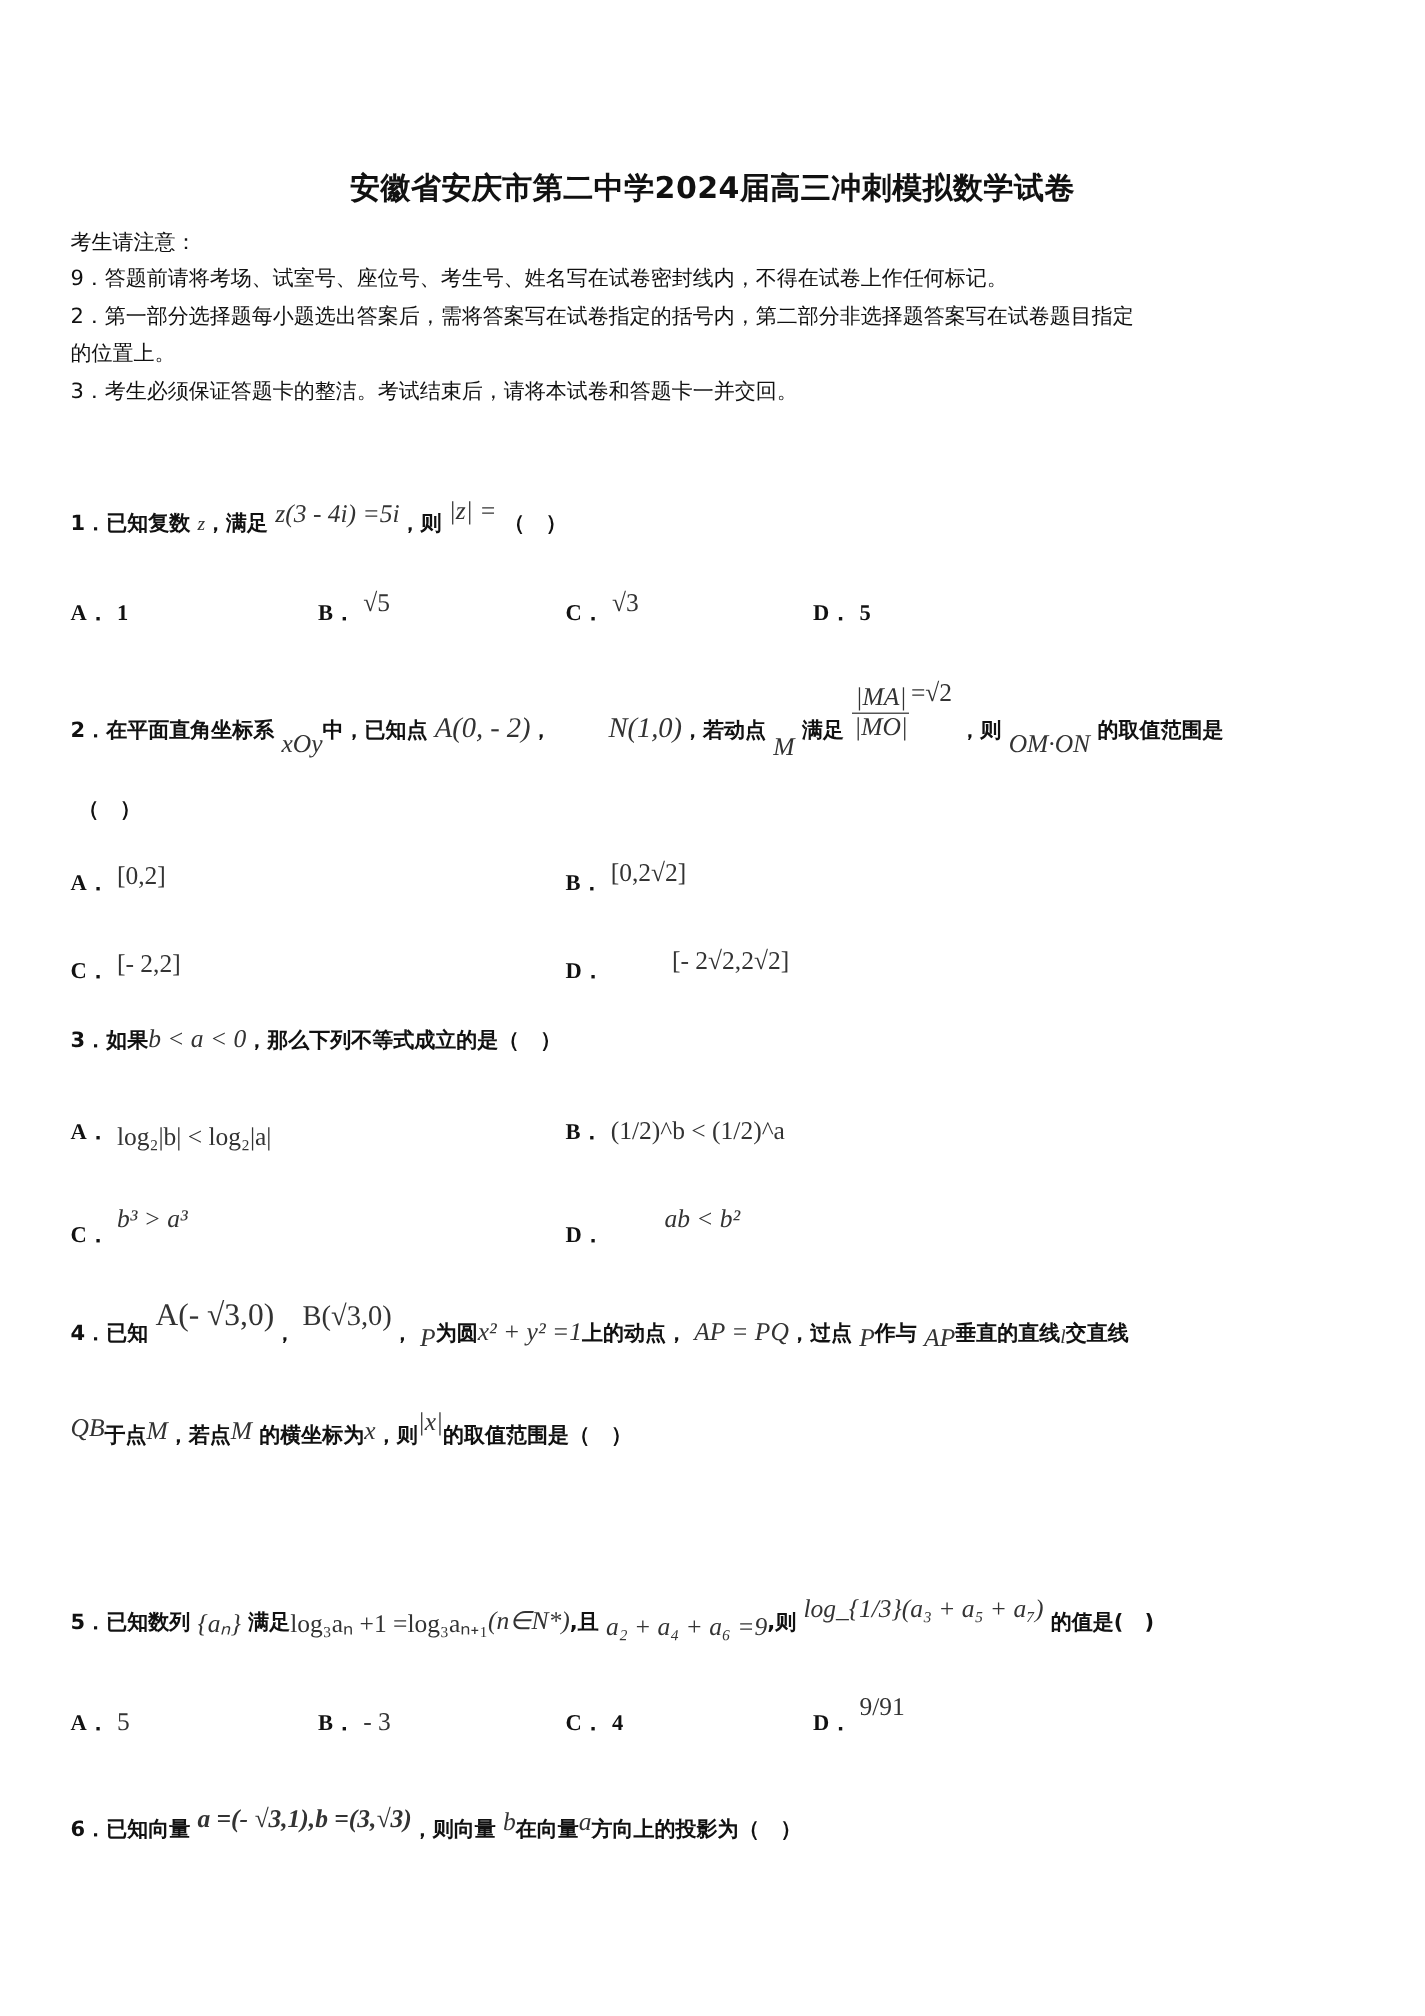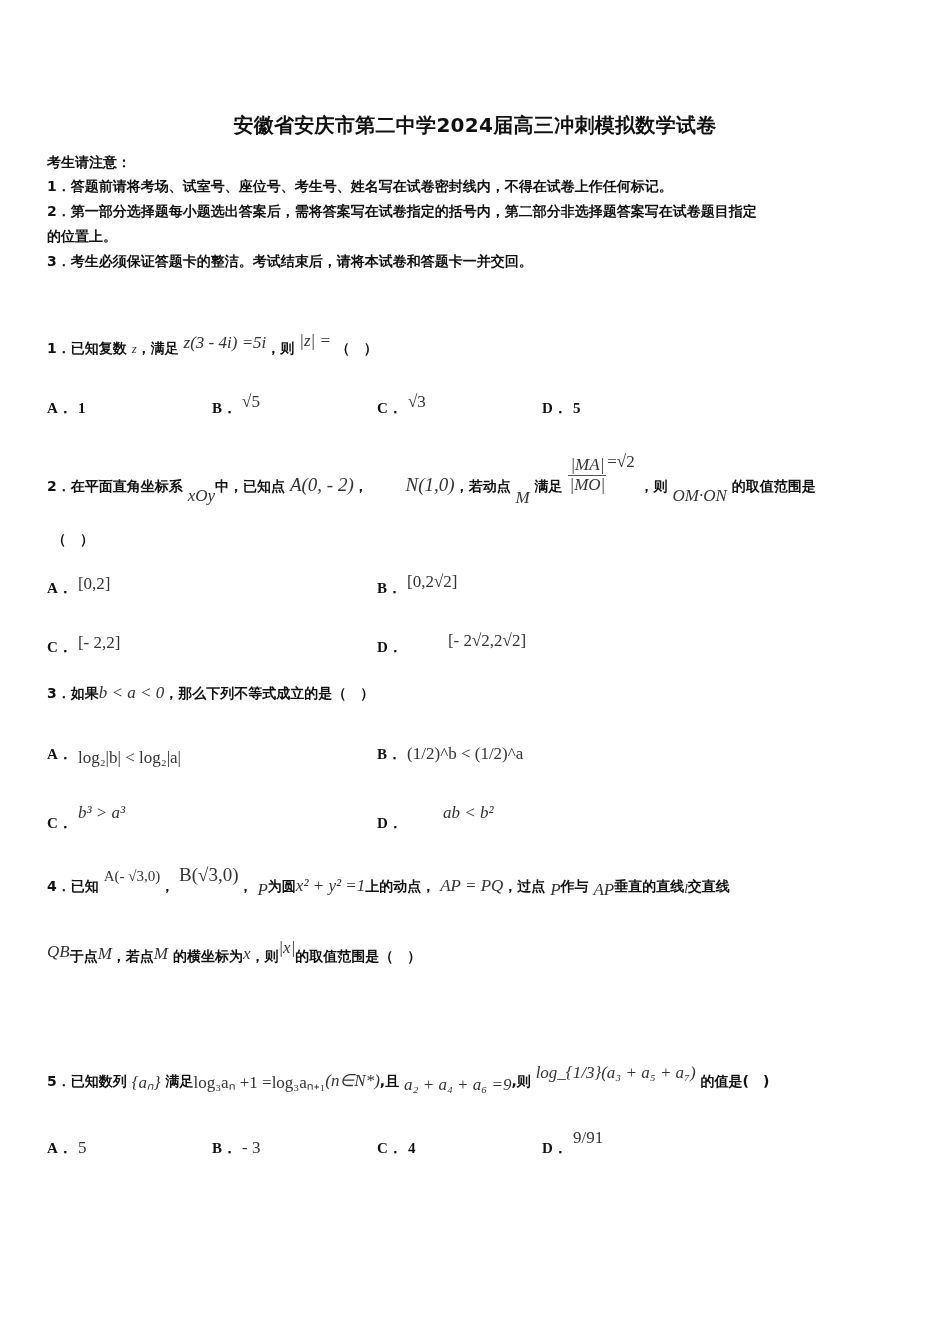--- a/index.html
+++ b/index.html
@@ -7,37 +7,37 @@
       width: 950px; height: 1344px; position: relative; overflow: hidden;
       font-family: "DejaVu Sans", sans-serif; color: #111;
     }
     .page { position: absolute; left: 0; top: 0; width: 950px; height: 1344px; }
     .abs { position: absolute; white-space: nowrap; }
     .title {
       left: 0; width: 950px; top: 112px; text-align: center;
       font-size: 20px; font-weight: bold; letter-spacing: 0.3px;
     }
     .cn { font-size: 14px; font-weight: bold; }
-    .notice { font-size: 14px; font-weight: bold; line-height: 24px; }
+    .notice { font-size: 14px; font-weight: normal; line-height: 24px; }
     .m { font-family: "Liberation Serif", serif; font-style: italic; font-weight: normal; color: #333; font-size: 17px; }
     .mu { font-family: "Liberation Serif", serif; font-style: normal; font-weight: normal; color: #333; font-size: 17px; }
     .opt-label { font-family: "Liberation Serif", serif; font-weight: bold; font-size: 15px; }
     .frac { display: inline-flex; flex-direction: column; align-items: center; vertical-align: middle; line-height: 1.1; }
     .frac .num { border-bottom: 1px solid #555; padding: 0 2px; }
     .frac .den { padding: 0 2px; }
   </style>
 </head>
 <body>
 
 <div class="page">
 
   <div class="abs title">安徽省安庆市第二中学2024届高三冲刺模拟数学试卷</div>
 
   <div class="abs notice" style="left:47px; top:150px;">考生请注意：</div>
-  <div class="abs notice" style="left:47px; top:174px;">1．答题前请将考场、试室号、座位号、考生号、姓名写在试卷密封线内，不得在试卷上作任何标记。</div>
+  <div class="abs notice" style="left:47px; top:174px;">9．答题前请将考场、试室号、座位号、考生号、姓名写在试卷密封线内，不得在试卷上作任何标记。</div>
   <div class="abs notice" style="left:47px; top:199px;">2．第一部分选择题每小题选出答案后，需将答案写在试卷指定的括号内，第二部分非选择题答案写在试卷题目指定</div>
   <div class="abs notice" style="left:47px; top:224px;">的位置上。</div>
   <div class="abs notice" style="left:47px; top:249px;">3．考生必须保证答题卡的整洁。考试结束后，请将本试卷和答题卡一并交回。</div>
 
 
   <div class="abs cn" style="left:47px; top:338px;">
     <span>1．</span><span>已知复数</span>
     <span class="m" style="font-size:13px;">z</span><span>，满足</span>
     <span class="m" style="position:relative; top:-5px;">z(3 - 4i) =5i</span><span>，则</span>
     <span class="m" style="position:relative; top:-7px;">|z| =</span>
@@ -78,21 +78,21 @@
   </div>
   <div class="abs" style="left:47px; top:728px; width:860px; height:110px;">
     <span class="abs" style="left:0; top:16px;"><span class="opt-label">A．</span>&nbsp;<span class="mu" style="position:relative; top:4px;">log₂|b| &lt; log₂|a|</span></span>
     <span class="abs" style="left:330px; top:16px;"><span class="opt-label">B．</span>&nbsp;<span class="mu">(1/2)^b &lt; (1/2)^a</span></span>
     <span class="abs" style="left:0; top:85px;"><span class="opt-label">C．</span>&nbsp;<span class="m" style="position:relative; top:-10px;">b³ &gt; a³</span></span>
     <span class="abs" style="left:330px; top:85px;"><span class="opt-label">D．</span>&nbsp;<span class="m" style="position:relative; top:-10px;margin-left:35px;">ab &lt; b²</span></span>
   </div>
 
   <div class="abs cn" style="left:47px; top:864px;">
     <span style="position:relative; top:10px;">4．</span><span style="position:relative; top:10px;">已知</span>
-    <span class="mu" style="font-size:15px;">A(- √3,0)</span><span style="position:relative; top:10px;">，</span>
+    <span class="mu" style="font-size:21px;">A(- √3,0)</span><span style="position:relative; top:10px;">，</span>
     <span class="mu" style="font-size:19px;">B(√3,0)</span><span style="position:relative; top:10px;">，</span>
     <span class="m" style="position:relative; top:14px;">P</span><span style="position:relative; top:10px;">为圆</span><span class="m" style="position:relative; top:10px;">x² + y² =1</span><span style="position:relative; top:10px;">上的动点，</span>
     <span class="m" style="position:relative; top:10px;">AP = PQ</span><span style="position:relative; top:10px;">，过点</span>
     <span class="m" style="position:relative; top:14px;">P</span><span style="position:relative; top:10px;">作与</span>
     <span class="m" style="position:relative; top:14px;">AP</span><span style="position:relative; top:10px;">垂直的直线</span><span class="m" style="position:relative; top:12px; font-size:13px;">l</span><span style="position:relative; top:10px;">交直线</span>
   </div>
   <div class="abs cn" style="left:47px; top:942px;">
     <span class="m">QB</span><span style="position:relative; top:4px;">于点</span><span class="m" style="position:relative; top:2px;">M</span><span style="position:relative; top:4px;">，若点</span><span class="m" style="position:relative; top:2px;">M</span>
     <span style="position:relative; top:4px;">的横坐标为</span><span class="m" style="position:relative; top:2px;">x</span><span style="position:relative; top:4px;">，则</span><span class="m" style="position:relative; top:-4px;">|x|</span><span style="position:relative; top:4px;">的取值范围是（　）</span>
   </div>
@@ -105,14 +105,19 @@
     <span class="m" style="position:relative; top:-2px;">log_{1/3}(a₃ + a₅ + a₇)</span>
     <span style="position:relative; top:6px;">的值是(　)</span>
   </div>
   <div class="abs" style="left:47px; top:1112px; width:860px; height:50px;">
     <span class="abs" style="left:0; top:26px;"><span class="opt-label">A．</span> <span class="mu">5</span></span>
     <span class="abs" style="left:165px; top:26px;"><span class="opt-label">B．</span> <span class="mu">- 3</span></span>
     <span class="abs" style="left:330px; top:26px;"><span class="opt-label">C．</span> <span class="opt-label">4</span></span>
     <span class="abs" style="left:495px; top:26px;"><span class="opt-label">D．</span> <span class="mu" style="position:relative; top:-10px;">9/91</span></span>
   </div>
 
+  <div class="abs cn" style="left:47px; top:1203px;">
+    <span style="position:relative; top:6px;">6．</span><span style="position:relative; top:6px;">已知向量</span>
+    <span class="m" style="font-weight:bold;">a =(- √3,1),b =(3,√3)</span><span style="position:relative; top:6px;">，则向量</span>
+    <span class="m" style="position:relative; top:2px;">b</span><span style="position:relative; top:6px;">在向量</span><span class="m" style="position:relative; top:2px;">a</span><span style="position:relative; top:6px;">方向上的投影为（　）</span>
+  </div>
 
 </div>
 
 </body></html>

